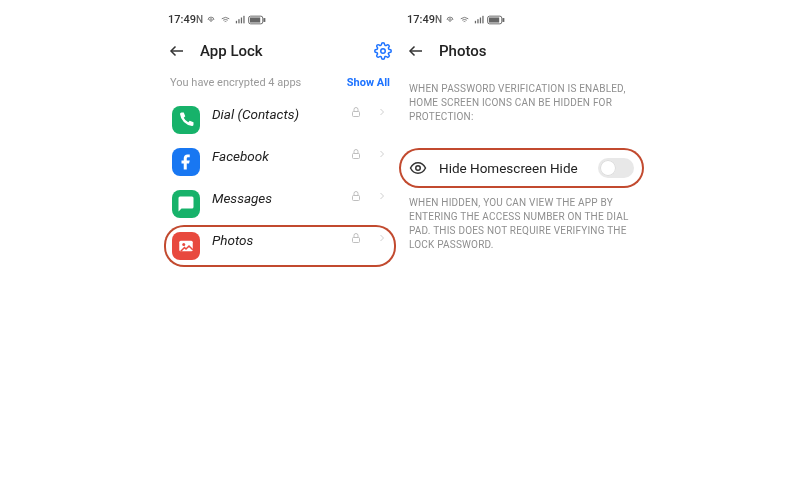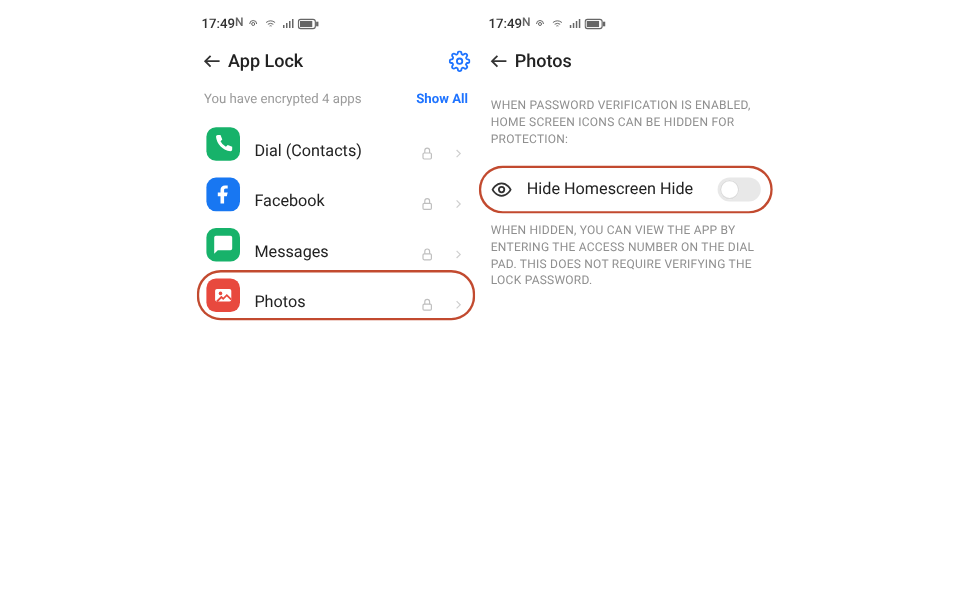--- a/index.html
+++ b/index.html
@@ -23,43 +23,44 @@
   .status {
     display: flex; align-items: center;
     padding: 3px 8px 6px 8px;
     font-size: 11px; font-weight: 500; color: #333;
   }
   .status .icons { display:flex; gap:2px; align-items:center; }
   .status .icons svg { display:block; }
 
   
   .title-row {
-    display:flex; align-items:center; gap:4px;
+    display:flex; align-items:center; gap:14px;
     padding: 10px 8px 14px 8px;
   }
   .title-row .back { flex:0 0 auto; }
   .title-row .title { font-size: 15px; font-weight: 500; flex:1; }
   .title-row .gear { color:#1e73ff; }
 
   
   .sub-row {
     display:flex; justify-content:space-between; align-items:flex-start;
     padding: 2px 10px 10px 10px;
     font-size: 11px;
   }
   .sub-row .info { color:#9a9a9a; }
   .sub-row .showall { color:#1e73ff; font-weight:700; }
 
   
   .app-list { padding: 0 4px 0 4px; }
   .app-item {
-    display:flex; align-items:flex-end; gap:12px;
+    display:flex; align-items:flex-start; gap:12px;
     padding: 7px 8px;
     border-radius: 20px;
     position: relative;
+    font-style: italic;
   }
   .app-item.highlight {
     box-shadow: inset 0 0 0 2px #c24a2f;
   }
   .app-icon {
     width: 28px; height: 28px; border-radius: 8px;
     display:flex; align-items:center; justify-content:center;
     flex:0 0 auto;
   }
   .app-label { font-size: 13.5px; flex:1; }
@@ -78,21 +79,21 @@
     display:flex; align-items:center; gap:12px;
     padding: 10px 10px;
     border-radius: 22px;
   }
   .setting-row.highlight {
     box-shadow: inset 0 0 0 2px #c24a2f;
   }
   .setting-label { font-size: 13.5px; flex:1; }
   .caption {
     font-size: 10px; line-height: 14px; color:#8f8f8f;
-    padding: 8px 10px 14px 10px;
+    padding: 8px 10px 24px 10px;
     letter-spacing: .2px;
   }
 
   
   .toggle {
     width: 36px; height: 20px; border-radius: 10px;
     position: relative; flex:0 0 auto;
   }
   .toggle.on { background:#1e73ff; }
   .toggle.on::after {

